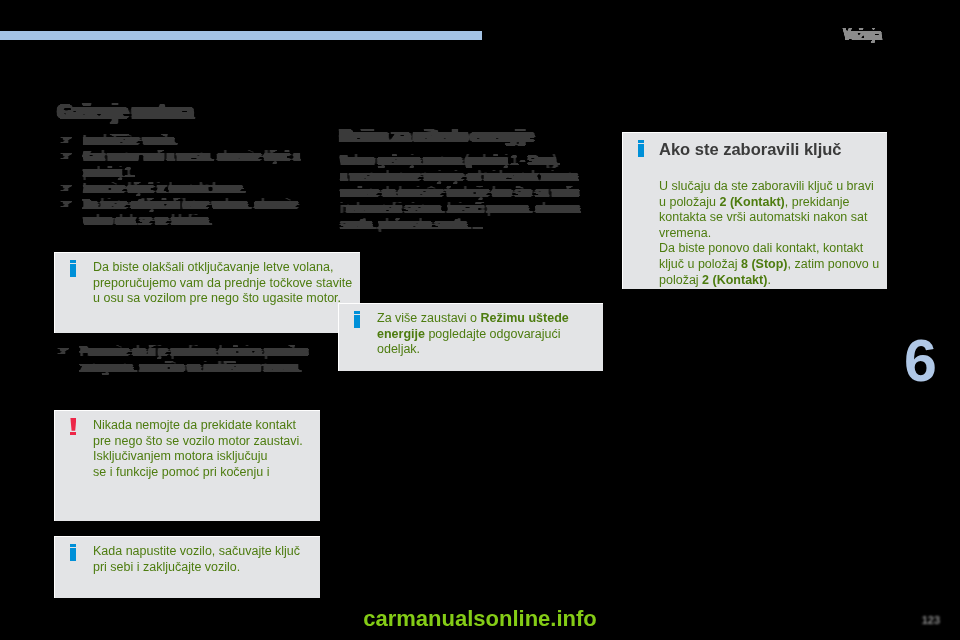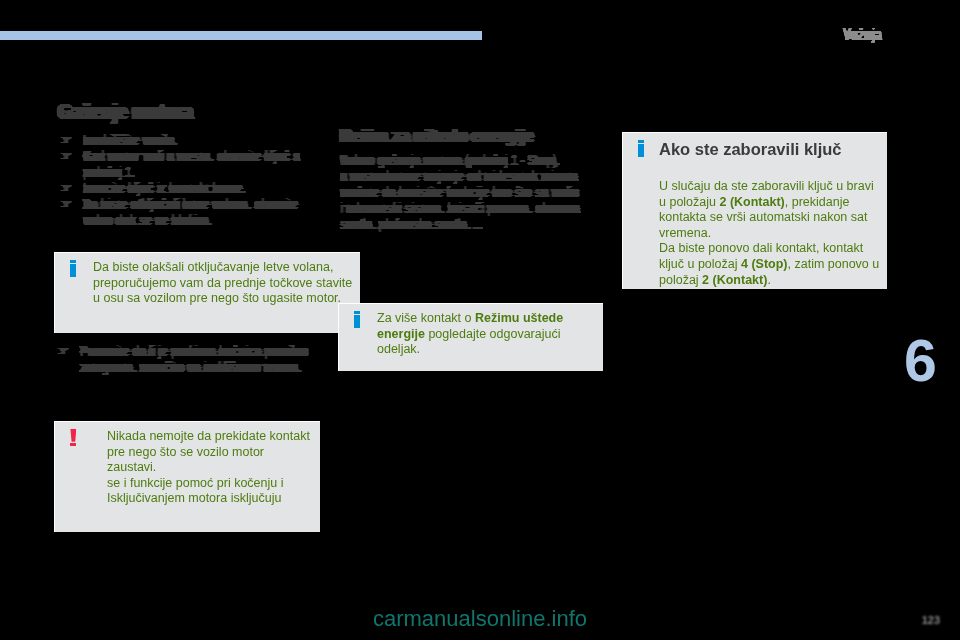--- a/index.html
+++ b/index.html
@@ -2,21 +2,21 @@
 <html><head>
 <meta charset="utf-8">
 <style>
   html,body{margin:0;padding:0;}
   body{width:960px;height:640px;background:#000;font-family:"Liberation Sans",sans-serif;overflow:hidden;}
   .page{position:relative;width:960px;height:640px;}
   .topbar{position:absolute;left:0;top:31px;width:482px;height:9px;background:#a4c3e5;}
   .section-tab{position:absolute;left:843px;top:27px;color:#909090;font-weight:bold;font-size:16px;line-height:16px;filter:url(#hblur2);}
   .section-tab>span{display:block;transform:scaleX(0.774);transform-origin:left center;white-space:nowrap;}
   .chapter-num{position:absolute;left:904px;top:332px;color:#b0c8e7;font-size:59px;line-height:58px;font-weight:bold;}
-  .watermark{position:absolute;left:0;right:0;bottom:8px;text-align:center;color:#0f766e;font-size:22px;}
+  .watermark{position:absolute;left:0;right:0;bottom:8px;text-align:center;color:#84cc16;font-size:22px;font-weight:bold;}
   .pagenum{position:absolute;right:20px;bottom:14px;color:#8c8c8c;font-size:11px;font-weight:bold;filter:blur(1px);}
 
   .col{position:absolute;}
   .h1{font-size:22.6px;font-weight:bold;color:#3a3a3a;filter:url(#hblurH);line-height:22px;--sx:0.79;}
   .h2{font-size:17.7px;font-weight:bold;color:#3a3a3a;filter:url(#hblurH);line-height:18px;--sx:0.917;}
   .blurtext{font-size:14px;font-weight:bold;color:#3a3a3a;filter:url(#hblur);line-height:16.1px;}
   .blurtext>div{transform:scaleX(0.812);transform-origin:left center;white-space:nowrap;}
 
   .box{background:#e3e4e6;border-top:1px solid #fff;border-left:1px solid #fff;position:absolute;box-sizing:border-box;}
   .boxbody{font-size:12.5px;line-height:15.6px;color:#4d7c0f;}
@@ -31,21 +31,21 @@
   .blist li{position:relative;padding-left:25px;font-size:14px;font-weight:bold;color:#3a3a3a;line-height:16px;filter:url(#hblur);}
   .ln{display:block;transform:scaleX(0.812);transform-origin:left center;white-space:nowrap;}
   .h1>span,.h2>span{display:block;transform:scaleX(var(--sx,0.812));transform-origin:left center;white-space:nowrap;}
   .bchar{position:absolute;left:2.5px;top:0px;font-size:12.5px;line-height:16px;}
 
   
   #colL{left:58px;top:101px;width:268px;}
   #colL .blist{margin-top:9px;}
   #boxInfo1{left:54px;top:252px;width:306px;height:81px;}
   #blist2{position:absolute;left:55px;top:343px;width:268px;}
-  #boxWarn{left:54px;top:421px;width:266px;height:111px;padding-left:14px;}
+  #boxWarn{left:54px;top:410px;width:266px;height:111px;}
   #boxInfo2{left:54px;top:536px;width:266px;height:62px;}
   #colM{left:340px;top:127px;width:280px;}
   #colM .blurtext{margin-top:7px;}
   #boxInfo3{left:338px;top:303px;width:265px;height:68px;}
   #boxInfo4{left:622px;top:132px;width:265px;height:157px;}
   #boxInfo4 .boxcontent{margin-left:36px;padding-top:6px;padding-right:7px;}
   #boxInfo4 .boxtitle{font-size:16.5px;font-weight:bold;color:#3b3b3b;line-height:20px;margin-bottom:20px;}
   #boxInfo1 .boxbody,#boxWarn .boxbody,#boxInfo2 .boxbody,#boxInfo3 .boxbody{margin-left:38px;padding-top:7px;padding-right:4px;}
 </style>
 </head>
@@ -111,45 +111,49 @@
 
   <ul class="blist" id="blist2">
     <li><span class="bchar">☞</span><span class="ltxt"><span class="ln">Proverite da li je parkirna kočnica pravilno</span><span class="ln">zategnuta, naročito na ireklišnom terenu.</span></span></li>
   </ul>
 
   <div class="box" id="boxWarn">
     <span class="icon-excl"></span>
     <div class="boxbody">
       <div>Nikada nemojte da prekidate kontakt</div>
       <div>pre nego što se vozilo motor zaustavi.</div>
+      <div>Isključivanjem motora isključuju</div>
       <div>se i funkcije pomoć pri kočenju i</div>
-      <div>Isključivanjem motora isključuju</div>
     </div>
   </div>
 
+  <div class="box" id="boxInfo2">
+    <span class="icon-i"></span>
+    <div class="boxbody">Kada napustite vozilo, sačuvajte ključ pri sebi i zaključajte vozilo.</div>
+  </div>
 
   <div class="col" id="colM">
     <div class="h2">
         <span>Režim za uštedu energije</span>
       </div>
     <div class="blurtext">
       <div>Nakon gašenja motora (položaj 1 - Stop),</div>
       <div>u nastavkutrae trajanje od tridesetak minuta</div>
       <div>možete da koristite funkcije kao što su radio</div>
       <div>i telematski sistem, brisači prozora, oborena</div>
       <div>svetla, plafonska svetla, ...</div>
     </div>
   </div>
 
   <div class="box" id="boxInfo3">
     <span class="icon-i"></span>
-    <div class="boxbody"><span>Za više kontakt o </span><b>Režimu uštede energije</b><span> pogledajte odgovarajući odeljak.</span></div>
+    <div class="boxbody"><span>Za više zaustavi o </span><b>Režimu uštede energije</b><span> pogledajte odgovarajući odeljak.</span></div>
   </div>
 
   <div class="box" id="boxInfo4">
     <span class="icon-i"></span>
     <div class="boxcontent">
       <div class="boxtitle">Ako ste zaboravili ključ</div>
       <div class="boxbody" id="rp1"><span>U slučaju da ste zaboravili ključ u bravi u položaju </span><b>2 (Kontakt)</b><span>, prekidanje kontakta se vrši automatski nakon sat vremena.</span></div>
-      <div class="boxbody" id="rp2"><span>Da biste ponovo dali kontakt, kontakt ključ u položaj </span><b>4 (Stop)</b><span>, zatim ponovo u položaj </span><b>2 (Kontakt)</b><span>.</span></div>
+      <div class="boxbody" id="rp2"><span>Da biste ponovo dali kontakt, kontakt ključ u položaj </span><b>8 (Stop)</b><span>, zatim ponovo u položaj </span><b>2 (Kontakt)</b><span>.</span></div>
     </div>
   </div>
 </div>
 
 </body></html>

